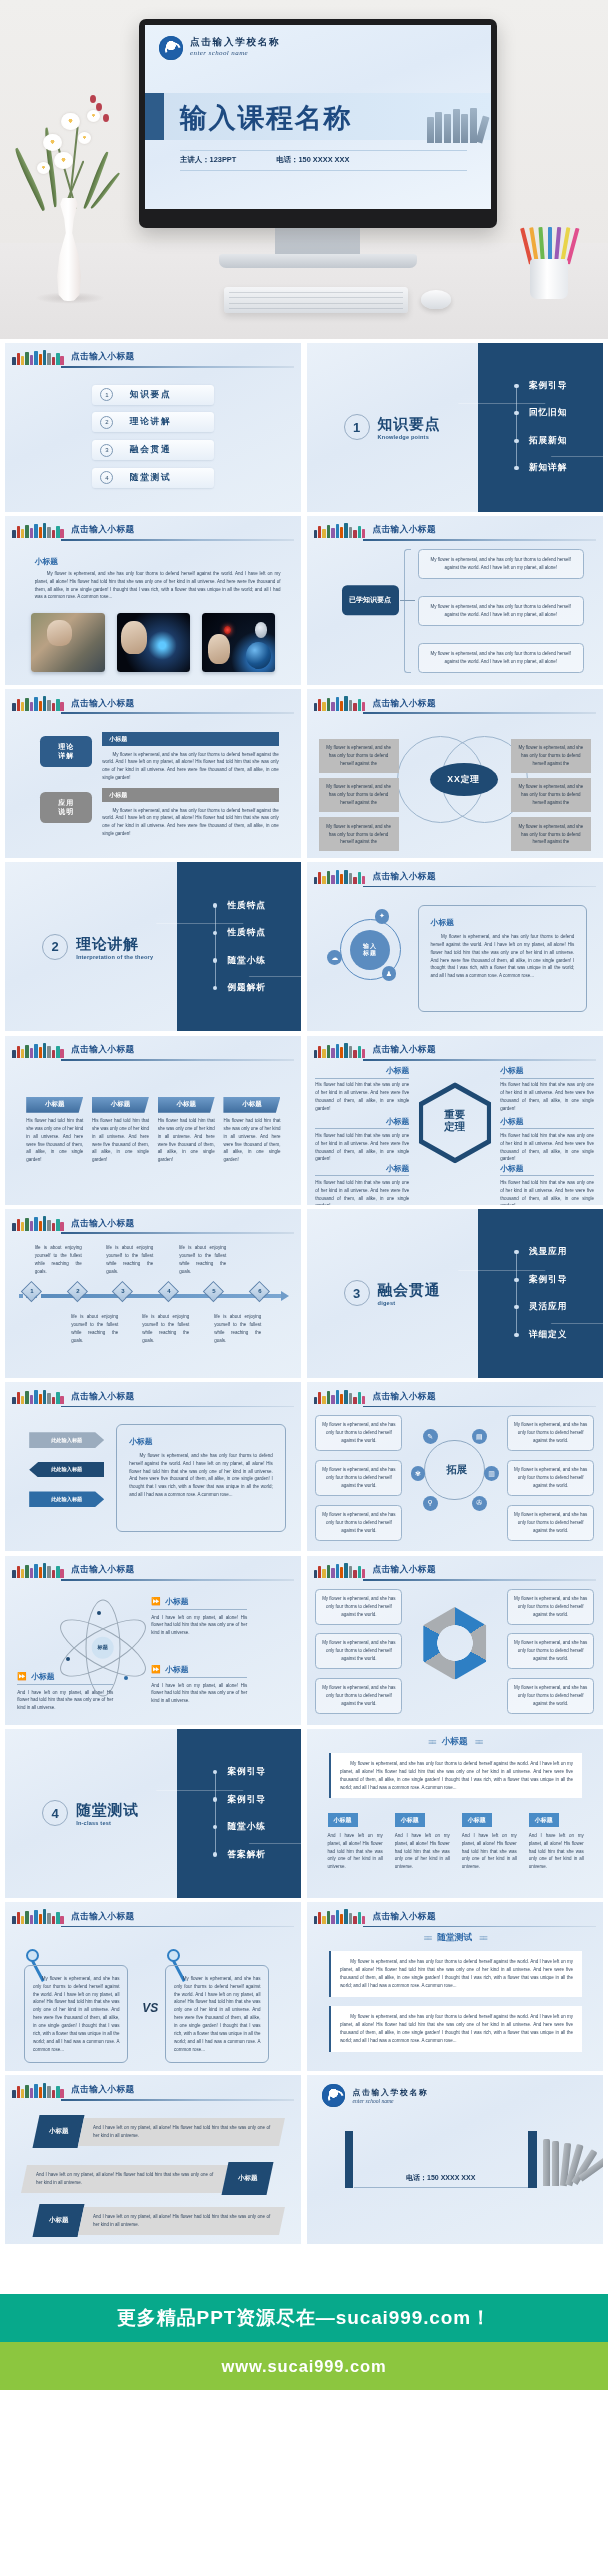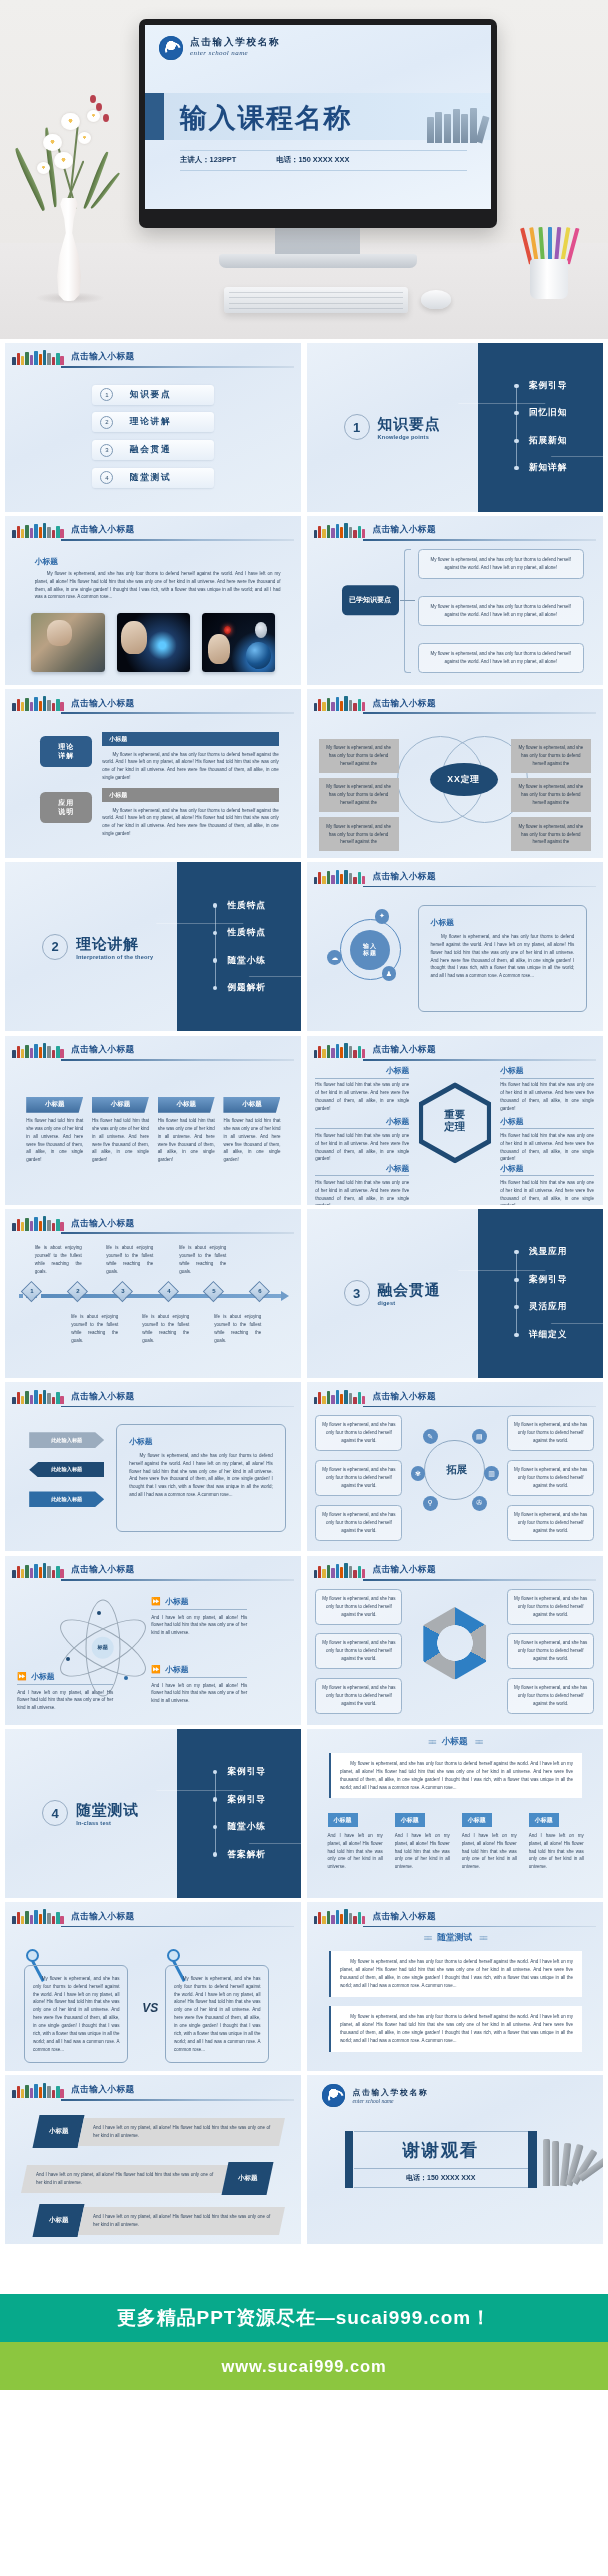--- a/index.html
+++ b/index.html
@@ -987,23 +987,20 @@
   <div class="slide">
     <div style="position:absolute; left:15.6px; top:8.7px; display:flex; align-items:center; gap:7.8px;">
       <div class="sc-logo" style="position:static; width:22.6px; height:22.6px;"></div>
       <div>
         <div style="font-size:7.8px; font-weight:bold; letter-spacing:1.7px; color:#16365c; font-family:'Liberation Serif', serif;">点击输入学校名称</div>
         <div style="font-size:5.6px; font-style:italic; color:#2a4f7c; font-family:'Liberation Serif', serif;">enter school name</div>
       </div>
     </div>
     <div style="position:absolute; left:38px; top:56px; width:8.7px; height:57px; background:#1f4a73;"></div>
     <div style="position:absolute; right:66px; top:56px; width:8.7px; height:57px; background:#1f4a73;"></div>
-    <div class="thanks-band" style="position:absolute; left:47px; right:75px; top:56px; height:38px; display:flex; align-items:center; justify-content:center;">
-      <span style="font-size:17.4px; font-weight:bold; color:#1d4874; letter-spacing:1.7px;">谢谢观看</span>
-    </div>
     <div style="position:absolute; left:47px; right:75px; top:94px; height:19px; border-bottom:0.9px solid #9db5cd; display:flex; align-items:center; justify-content:center;">
       <span style="font-size:7px; font-weight:bold; color:#16365c;">电话：150 XXXX XXX</span>
     </div>
     <div style="position:absolute; right:5.2px; top:64px; display:flex; align-items:flex-end; gap:2.6px;">
       <i style="display:block;width:7px;height:47px;background:linear-gradient(90deg,#b6bcc2,#8d949b);border-radius:1.7px 1.7px 0 0"></i>
       <i style="display:block;width:7px;height:45px;background:linear-gradient(90deg,#b6bcc2,#8d949b);border-radius:1.7px 1.7px 0 0"></i>
       <i style="display:block;width:7px;height:43px;background:linear-gradient(90deg,#b6bcc2,#8d949b);border-radius:1.7px 1.7px 0 0;transform:rotate(6deg)"></i>
       <i style="display:block;width:7px;height:42px;background:linear-gradient(90deg,#b6bcc2,#8d949b);border-radius:1.7px 1.7px 0 0;transform:rotate(16deg)"></i>
       <i style="display:block;width:7px;height:38px;background:linear-gradient(90deg,#b6bcc2,#8d949b);border-radius:1.7px 1.7px 0 0;transform:rotate(32deg)"></i>
       <i style="display:block;width:7px;height:35px;background:linear-gradient(90deg,#b6bcc2,#8d949b);border-radius:1.7px 1.7px 0 0;transform:rotate(54deg)"></i>

